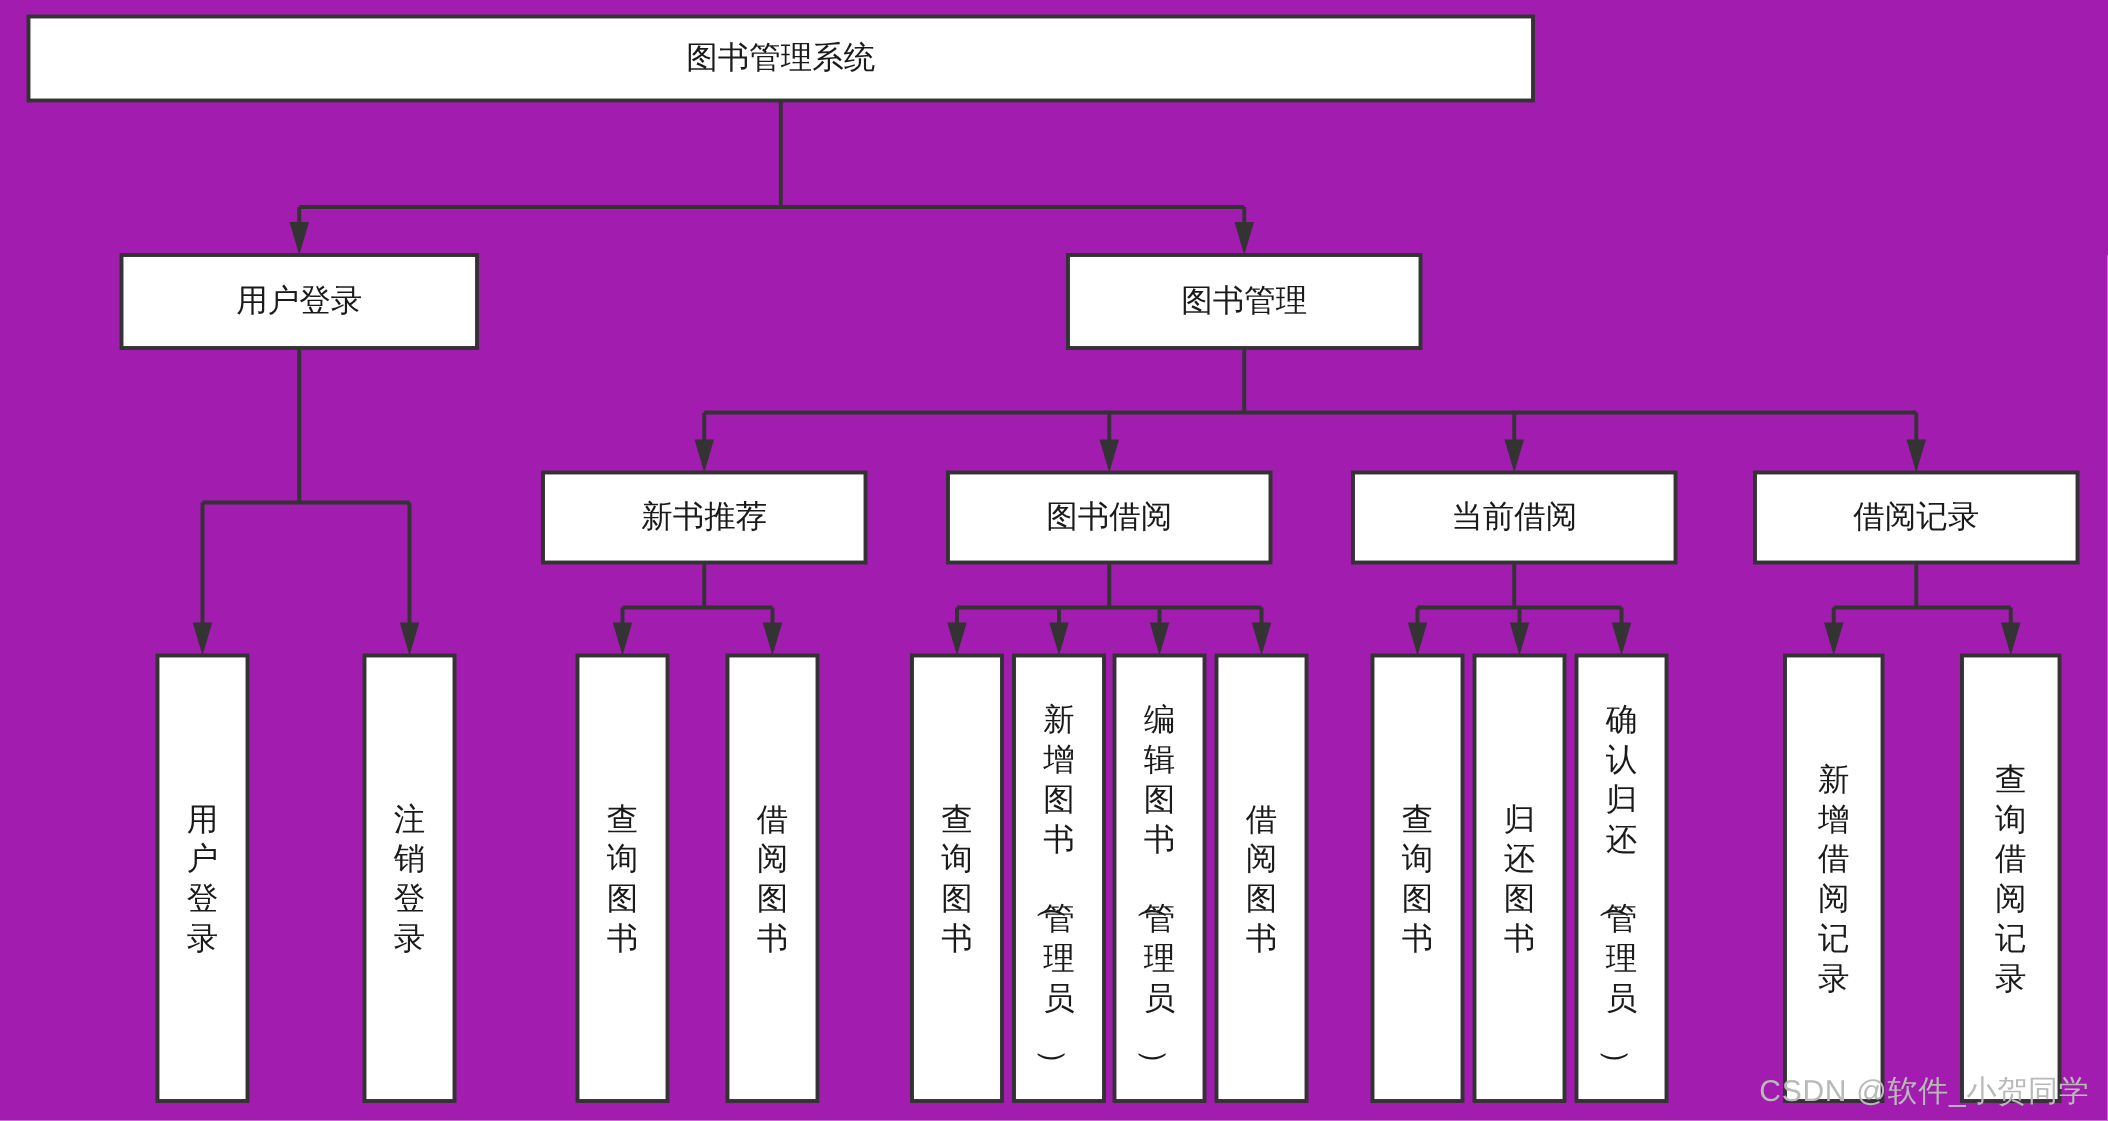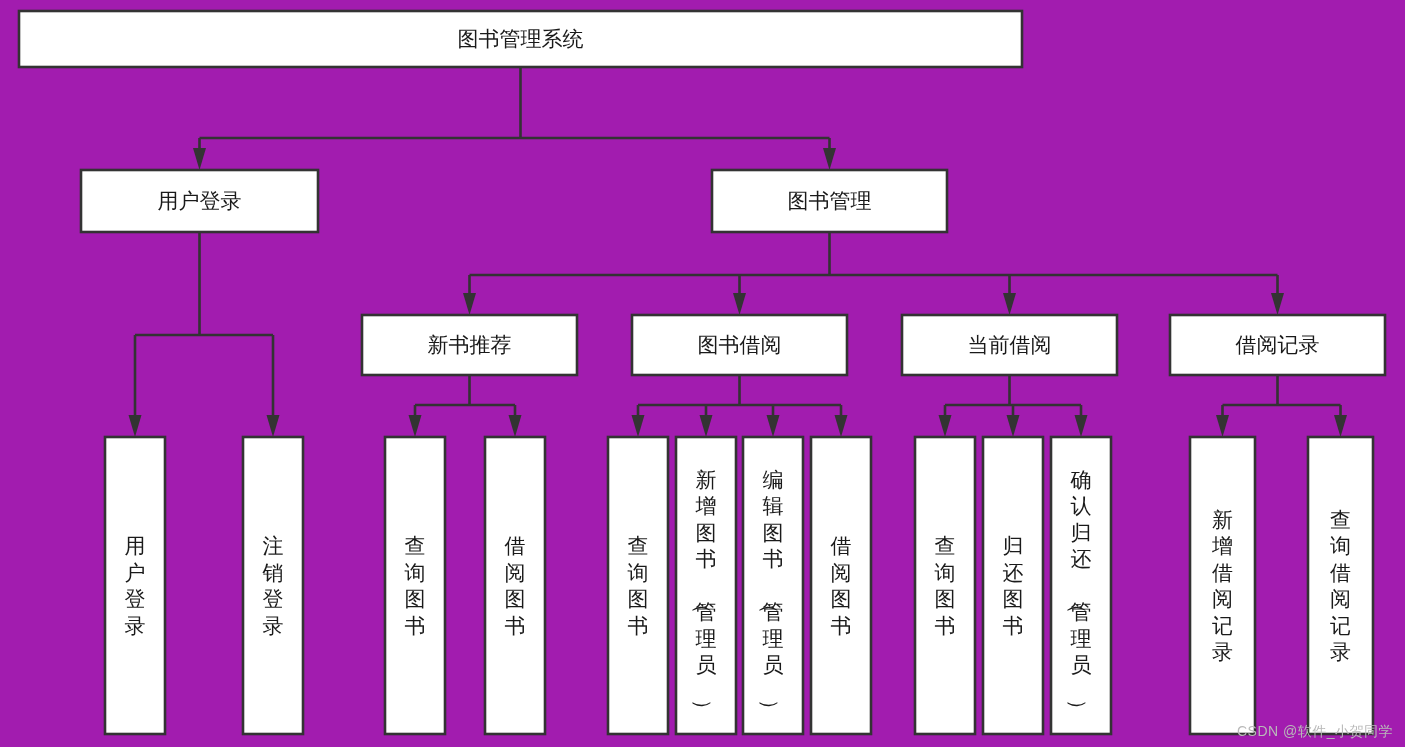--- a/index.html
+++ b/index.html
@@ -52,21 +52,21 @@
     font-family: "Liberation Sans", "DejaVu Sans", sans-serif;
     font-size: 21px;
     fill: #1a1a1a;
     text-anchor: middle;
   }
   .watermark {
     position: absolute;
     right: 12px;
     bottom: 6px;
     font-family: "Liberation Sans", "DejaVu Sans", sans-serif;
-    font-size: 14px;
+    font-size: 20px;
     color: #b9b9b9;
     white-space: nowrap;
     letter-spacing: 0.5px;
     pointer-events: none;
   }
 </style>
 </head>
 <body>
 
 <div id="diagram-root">

